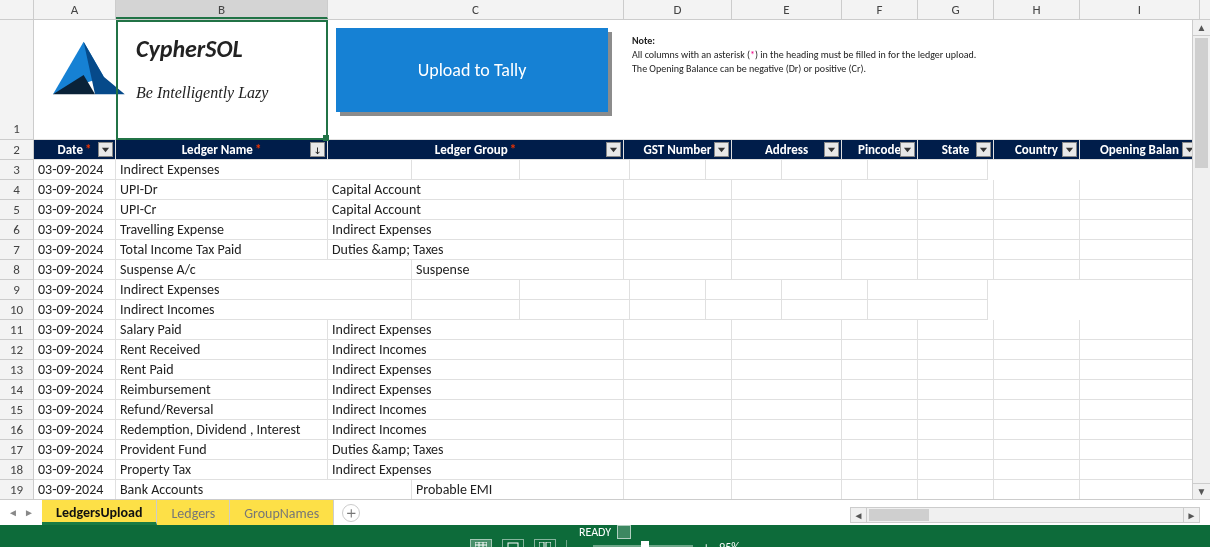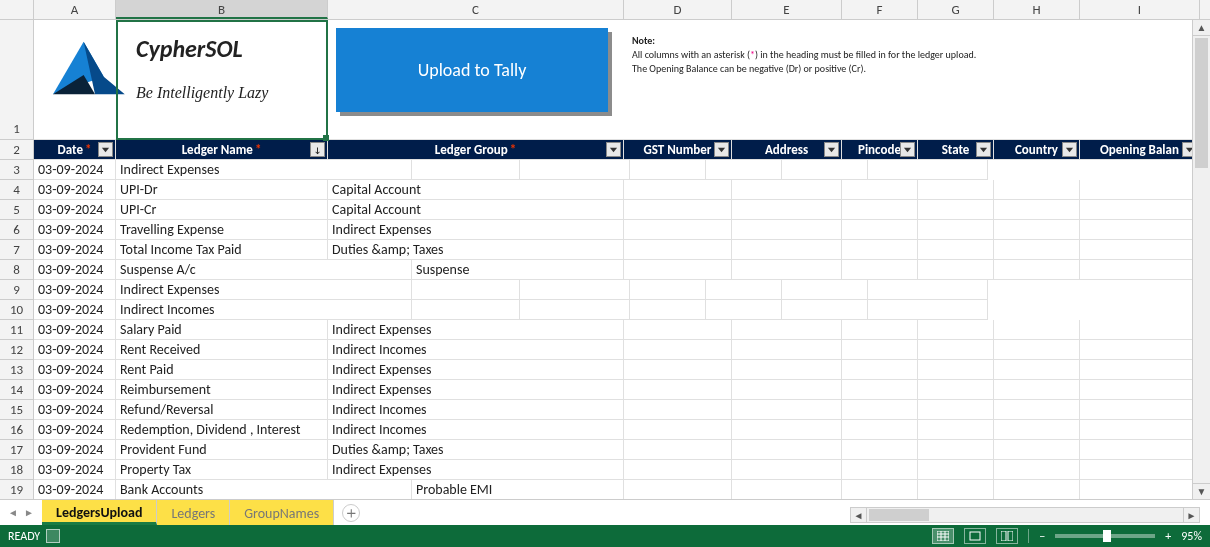--- a/index.html
+++ b/index.html
@@ -243,20 +243,21 @@
     position:absolute;
     bottom:0; left:0; right:0;
     height:22px;
     background:#0d6b3a;
     color:#fff;
     font-size:12px;
     display:flex;
     align-items:center;
     padding:0 8px;
     justify-content:space-between;
+    flex-direction:column;
   }
   .status-right { display:flex; align-items:center; gap:10px;}
   .view-btn {
     width:22px;height:16px;
     border:1px solid rgba(255,255,255,.5);
     display:flex;align-items:center;justify-content:center;
   }
   .view-btn.active{background:rgba(255,255,255,.25);}
   .zoom-slider {
     width:100px;height:4px;background:rgba(255,255,255,.4);

